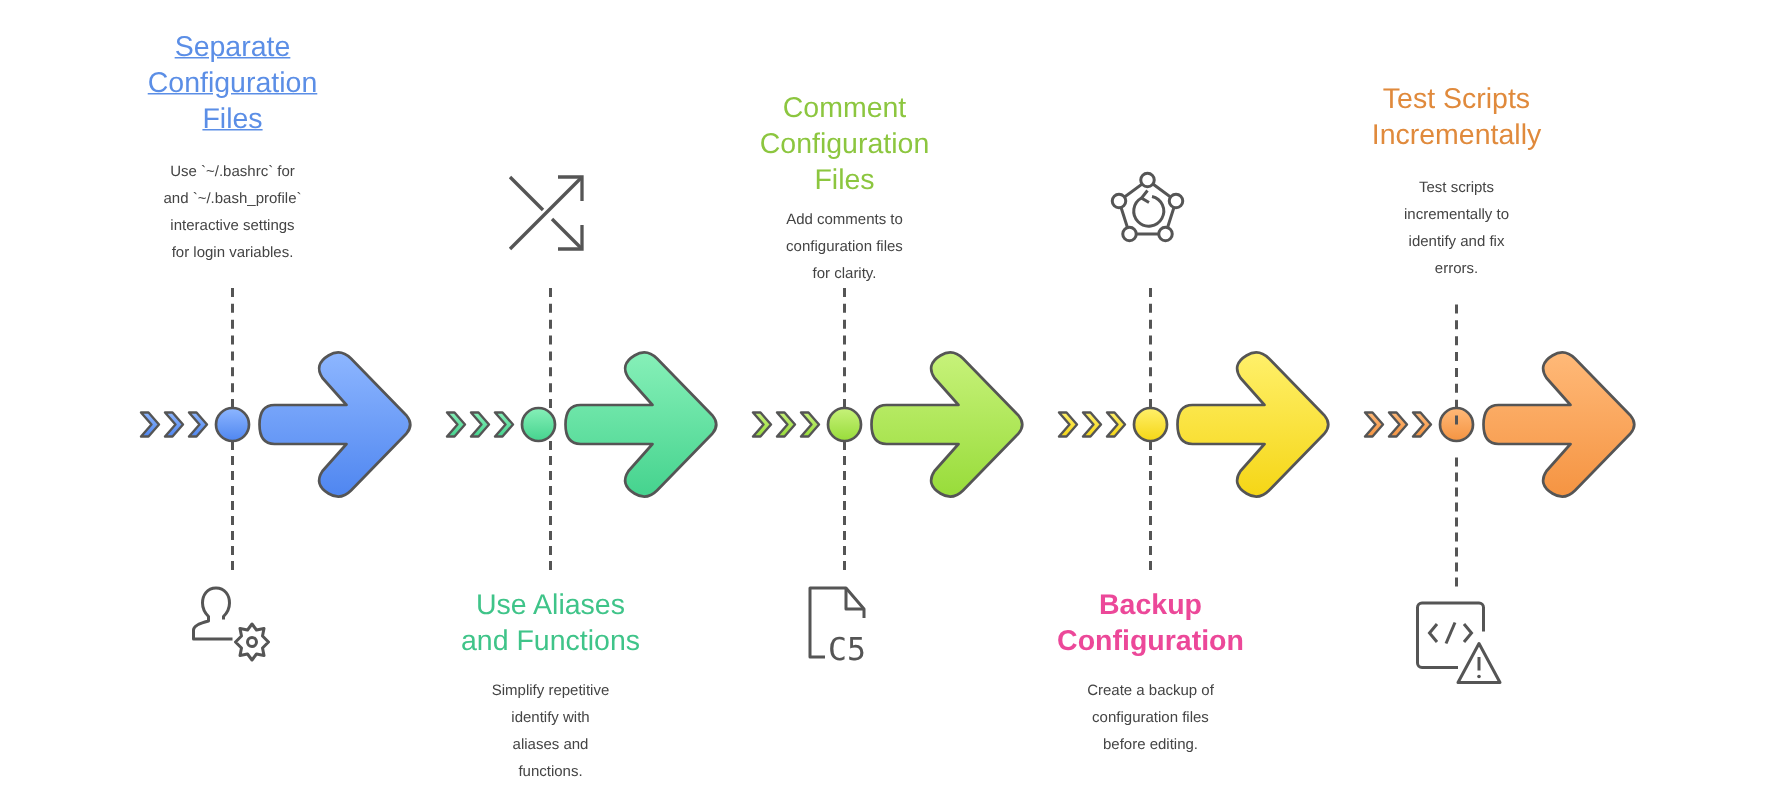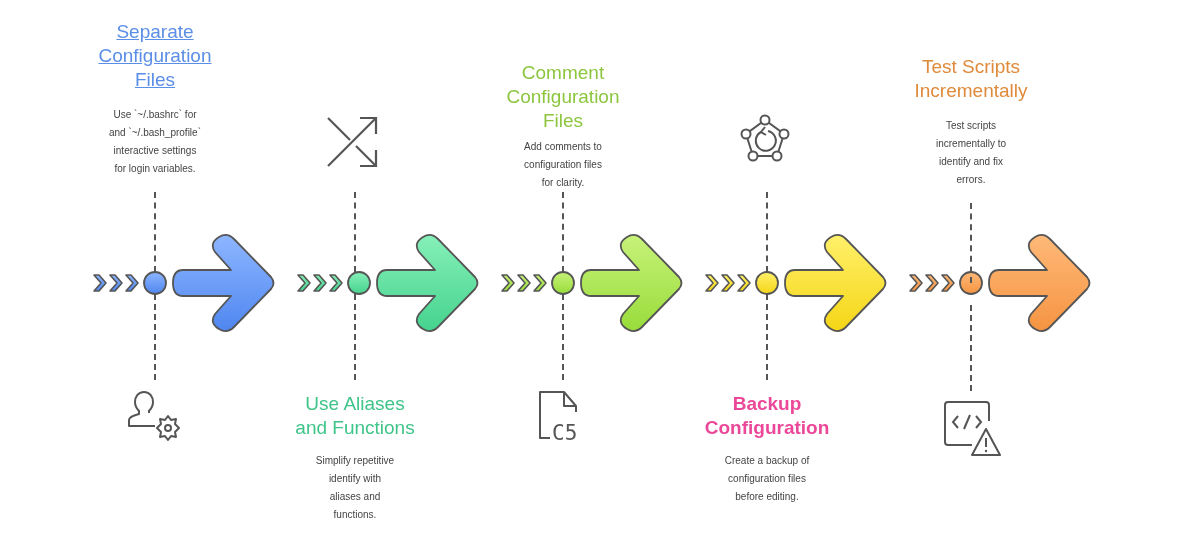--- a/index.html
+++ b/index.html
@@ -100,21 +100,21 @@
       </div>
       <div class="icon" style="left: 46px; top: 388px;"><svg width="62" height="62" viewBox="0 0 62 62">
       <path d="M18 4 c-6 0 -9 5 -9 10 c0 4 2 7 4 9 l0 3 c-4 1 -10 3 -10 6 l0 6 l26 0" fill="none" stroke="#555" stroke-width="2" stroke-linejoin="round"></path>
       <path d="M18 4 c6 0 9 5 9 10 c0 4 -2 7 -4 9 l0 2" fill="none" stroke="#555" stroke-width="2"></path>
       <g transform="translate(42,40)">
         <path d="M0,-12 L3,-8 L8,-9 L7,-4 L11,0 L7,4 L8,9 L3,8 L0,12 L-3,8 L-8,9 L-7,4 L-11,0 L-7,-4 L-8,-9 L-3,-8 Z" fill="none" stroke="#555" stroke-width="2" stroke-linejoin="round"></path>
         <circle cx="0" cy="0" r="3" fill="none" stroke="#555" stroke-width="2"></circle>
       </g>
         </svg></div>
     </div>
-    <div class="step" style="left: 280px;">
+    <div class="step" style="left: 292px;">
       <div class="vline" style="left: 74px; top: 192px; height: 80px;"></div>
       <div class="vline" style="left: 74px; top: 294px; height: 86px;"></div>
       <div class="title" style="color: rgb(63, 196, 137); top: 392px;">
         <div>Use Aliases</div>
         <div>and Functions</div>
       </div>
       <div class="desc" style="top: 452px;">
         <div>Simplify repetitive</div>
         <div>identify with</div>
         <div>aliases and</div>

